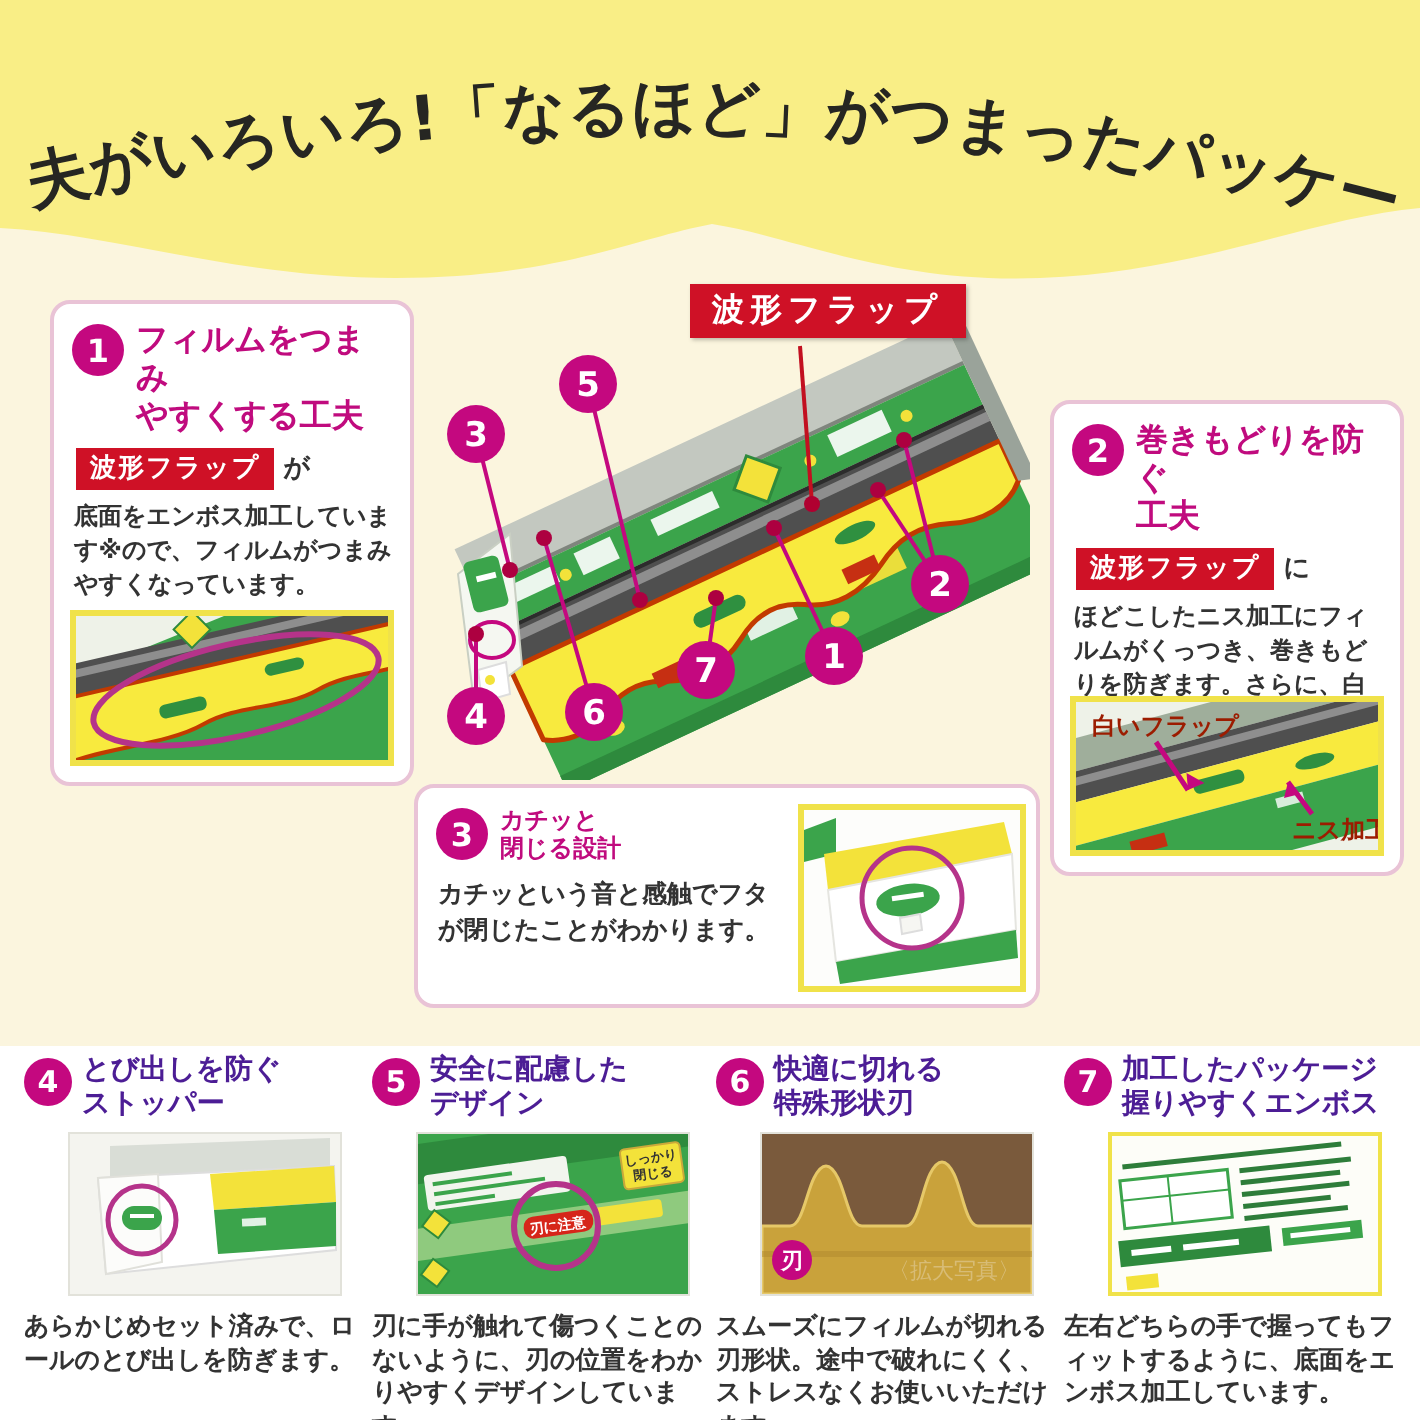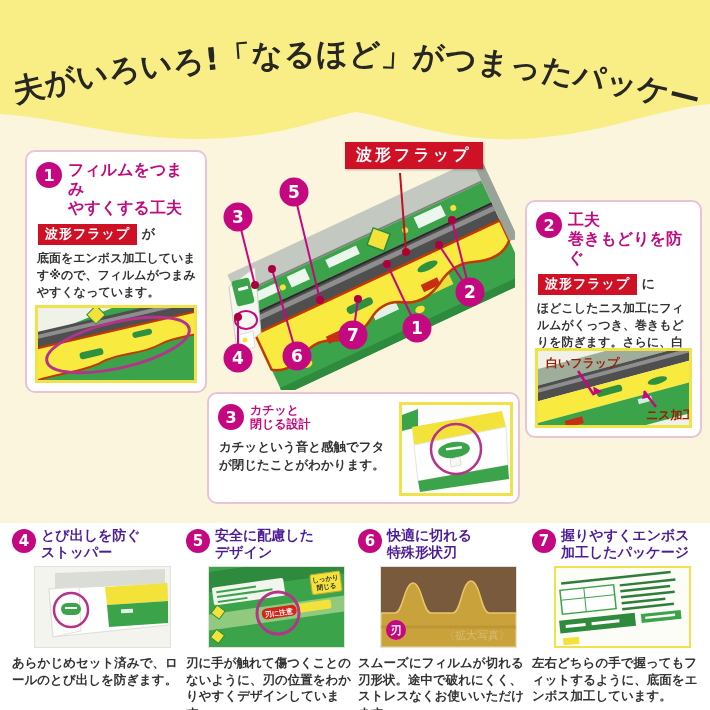--- a/index.html
+++ b/index.html
@@ -177,22 +177,22 @@
         <rect x="52" y="0" width="13" height="13" transform="rotate(45 58 6)" fill="#f3e23a" stroke="#2e8a3d"></rect>
         <ellipse cx="80" cy="37" rx="73" ry="23" transform="rotate(-13 80 37)" fill="none" stroke="#b5338a" stroke-width="3"></ellipse>
       </svg>
     </div>
   </section>
 
   <section class="card card2">
     <div class="card-head">
       <span class="badge">2</span>
       <h2 class="card-title">
+        <span>巻きもどりを防ぐ</span>
         <span>工夫</span>
-        <span>巻きもどりを防ぐ</span>
       </h2>
     </div>
     <p class="tagline"><span class="tag">波形フラップ</span> <span>に</span></p>
     <p class="body-text">ほどこしたニス加工にフィルムがくっつき、巻きもどりを防ぎます。さらに、白いフラップがフィルムの落ち込みを防ぎます。</p>
     <div class="photo photo2">
       <svg width="161" height="74" viewBox="0 0 161 74">
         <rect width="161" height="74" fill="#eef2e8"></rect>
         <g transform="rotate(-15 80 37)">
           <rect x="-15" y="-2" width="200" height="16" fill="#9fae9b"></rect>
           <rect x="-15" y="14" width="200" height="15" fill="#4f4f4f"></rect>
@@ -318,22 +318,22 @@
         <text x="96" y="72" font-size="11" fill="#d8bc76" text-anchor="middle">〈拡大写真〉</text>
       </svg>
     </div>
     <p class="bbody">スムーズにフィルムが切れる刃形状。途中で破れにくく、ストレスなくお使いいただけます。</p>
   </div>
 
   <div class="bcol bcol7">
     <div class="bhead">
       <span class="bbadge">7</span>
       <h3 class="btitle">
+        <span>加工したパッケージ</span>
         <span>握りやすくエンボス</span>
-        <span>加工したパッケージ</span>
       </h3>
     </div>
     <div class="bphoto bphoto7">
       <svg width="133" height="78" viewBox="0 0 133 78">
         <rect width="133" height="78" fill="#fdfdf8"></rect>
         <g transform="rotate(-6 66 39)">
           <g fill="#2e7d3a">
             <rect x="8" y="8" width="110" height="2.5"></rect>
             <rect x="66" y="16" width="56" height="2.5"></rect>
             <rect x="66" y="22" width="50" height="2.5"></rect>

